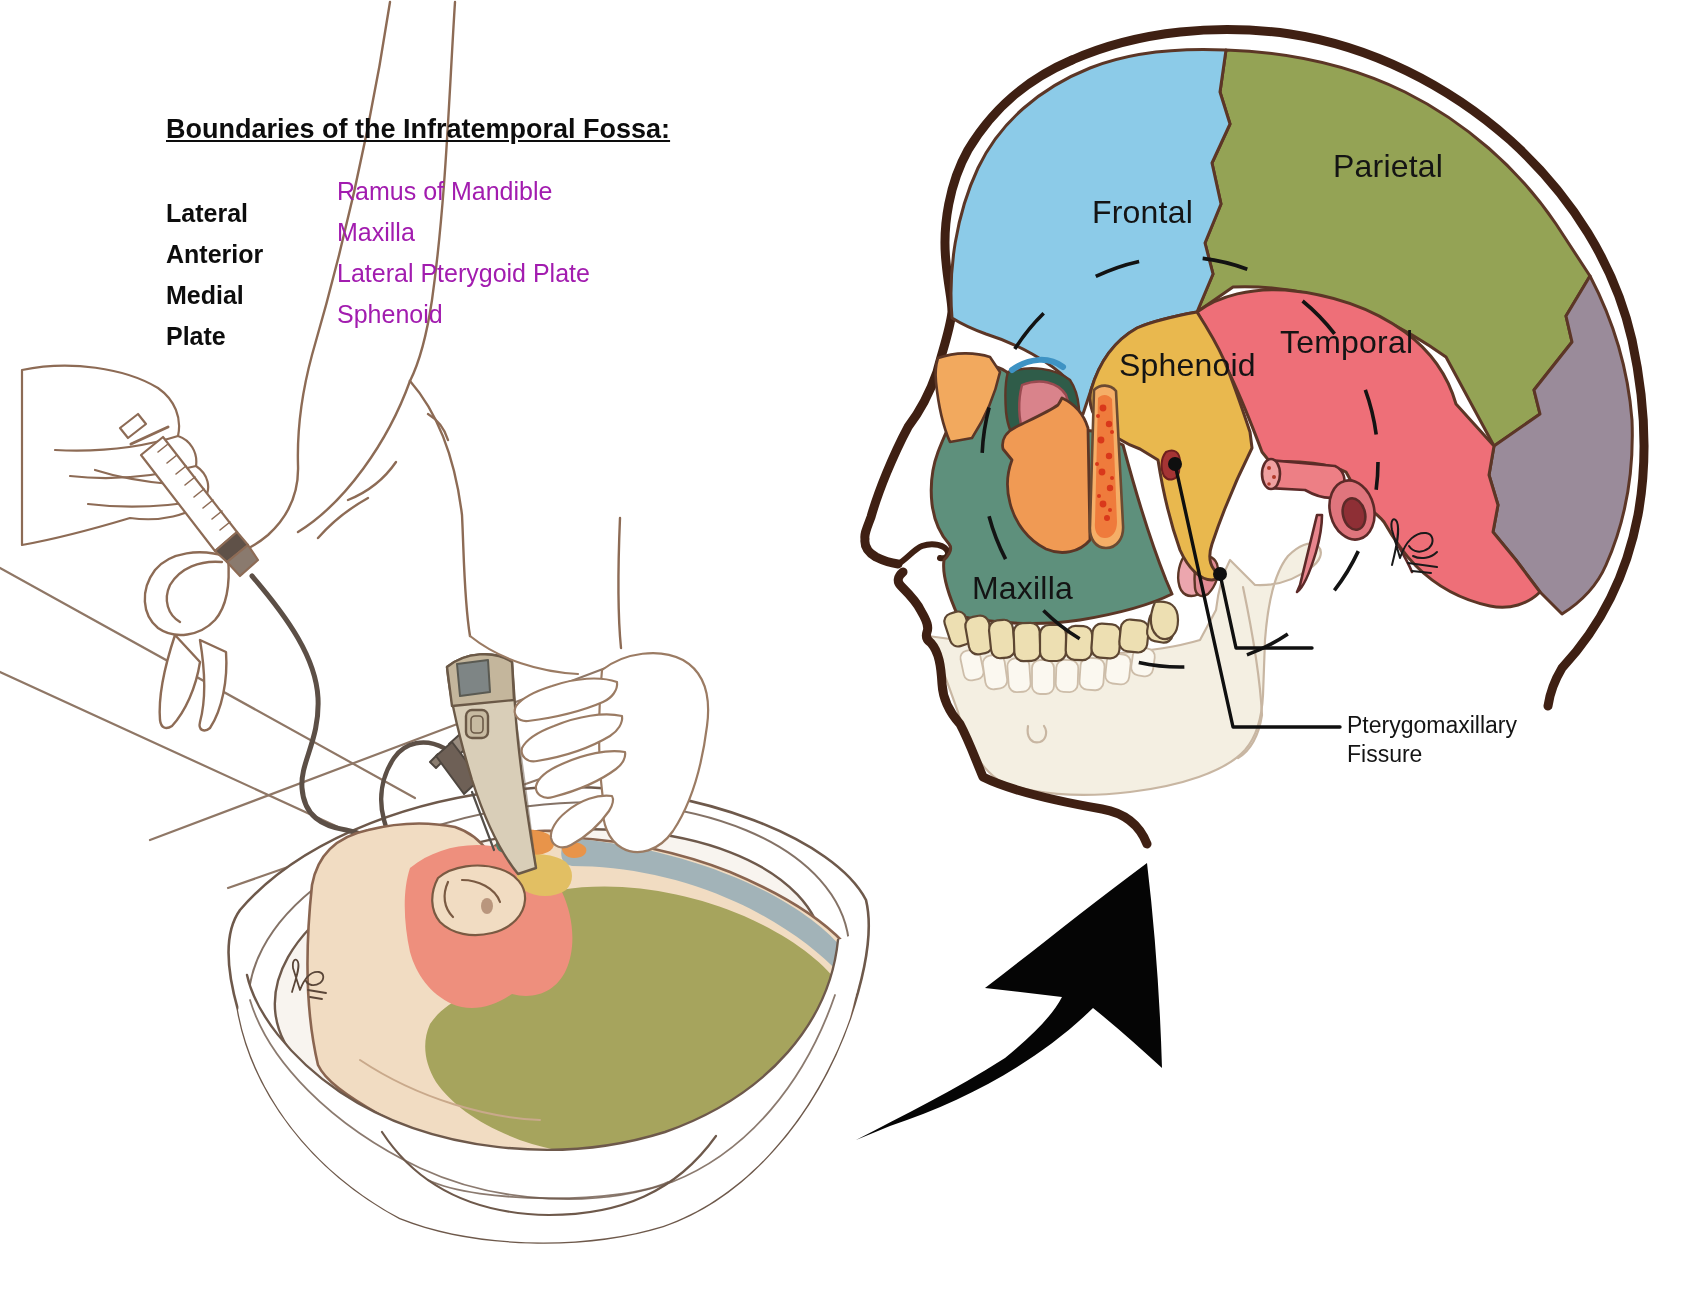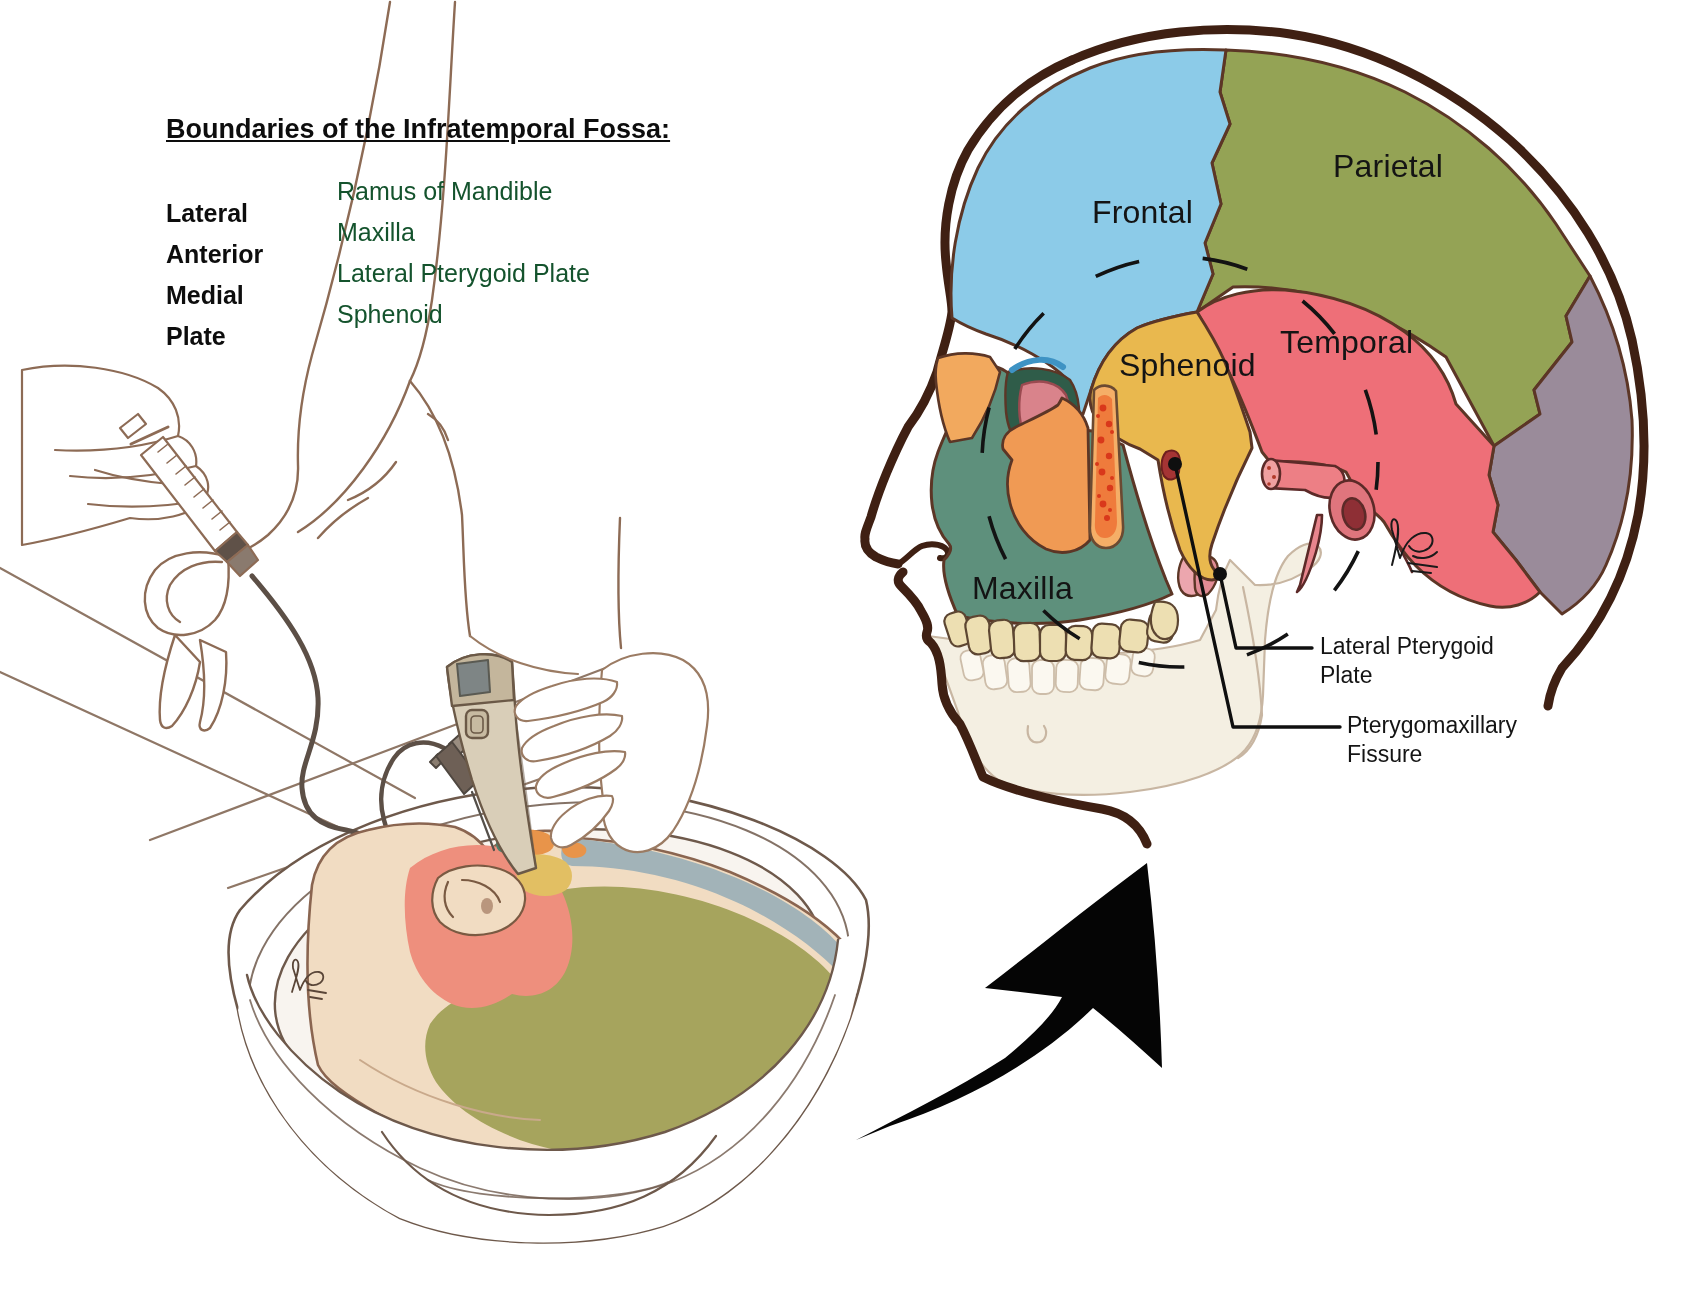--- a/index.html
+++ b/index.html
@@ -7,21 +7,21 @@
          font-family:"Liberation Sans", sans-serif;color:#111;}
   #art{position:absolute;left:0;top:0;}
   .lbl{position:absolute;white-space:nowrap;color:#141414;}
   .bone-lbl{font-size:32px;letter-spacing:.2px;}
   .callout{font-size:23px;line-height:29px;}
   #boundaries{position:absolute;left:166px;top:114px;}
   #boundaries .title{font-size:27px;font-weight:bold;color:#0d0d0d;text-decoration:underline;}
   #boundaries .rows{margin-top:26px;}
   #boundaries .row{display:flex;height:41px;align-items:center;font-size:25px;}
   #boundaries .k{width:171px;font-weight:bold;color:#0d0d0d;margin-top:44px;}
-  #boundaries .v{color:#14532d;}
+  #boundaries .v{color:#a21caf;}
 </style>
 </head>
 <body>
 
 <div id="stage">
 
 <svg id="art" width="1700" height="1297" viewBox="0 0 1700 1297">
 
   <g fill="none" stroke-linecap="round" stroke-linejoin="round">
 
@@ -274,22 +274,18 @@
     </div>
   </div>
 </div>
 
 <div class="lbl bone-lbl" style="left:1092px;top:194px;">Frontal</div>
 <div class="lbl bone-lbl" style="left:1333px;top:148px;">Parietal</div>
 <div class="lbl bone-lbl" style="left:1280px;top:324px;">Temporal</div>
 <div class="lbl bone-lbl" style="left:1119px;top:347px;">Sphenoid</div>
 <div class="lbl bone-lbl" style="left:972px;top:570px;">Maxilla</div>
 
-<div class="lbl callout" style="left:1320px;top:632px;">
-  <div>Lateral Pterygoid</div>
-  <div>Plate</div>
-</div>
 <div class="lbl callout" style="left:1347px;top:711px;">
   <div>Pterygomaxillary</div>
   <div>Fissure</div>
 </div>
 
 </div>
 
 </body></html>

